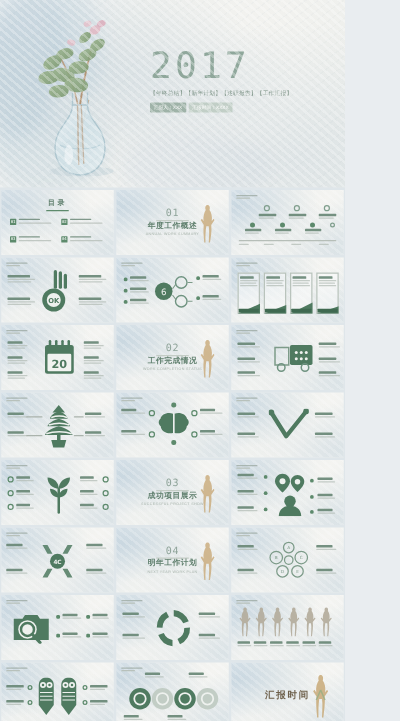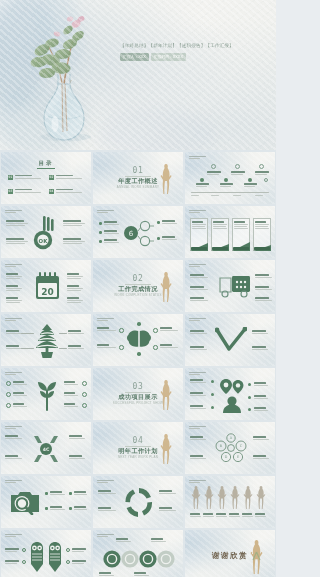--- a/index.html
+++ b/index.html
@@ -197,20 +197,21 @@
 
       <path d="M40 74 L40 64 M52 74 L52 64" stroke="#aec6cf" stroke-width="1.1" fill="none"></path>
 
       <path d="M30 106 C36 110 56 110 62 106" stroke="#b9d0d8" stroke-width=".9" fill="none" opacity=".8"></path>
       <ellipse cx="37" cy="114" rx="3.5" ry="8" fill="#ffffff" opacity=".45"></ellipse>
 
       <path d="M44 74 L45 122 M47 74 L49 121" stroke="#b08d6a" stroke-width="1.1" opacity=".55" fill="none"></path>
     </svg>
 
     <div class="cover-text">
+      <div class="cover-year">2017</div>
       <div class="cover-sub">【年终总结】【新年计划】【述职报告】【工作汇报】</div>
       <div class="cover-meta">
         <span>汇报人：XXX</span>
         <span class="pale">汇报时间：XXXX</span>
       </div>
     </div>
   </div>
 
   <div class="grid">
 
@@ -1057,21 +1058,21 @@
           </div>
         <div class="stub" style="left:41px; top:42px;">
             <i class="t" style="width:12px"></i>
             <i class="s" style="width:15px"></i>
           </div>
       </div>
     </div>
 
     <div class="slide">
       <div class="sl-body">
-        <div class="thanks">谢谢欣赏</div>
+        <div class="thanks">汇报时间</div>
         <svg style="position:absolute;right:11px;top:8px;width:15px;height:38px" viewBox="0 0 15 38">
           <path d="M7.5 2 C9.2 2 9.9 4.2 9.2 6.3 C10.7 8.4 11.7 11.6 11.1 16 L12.6 13.8 L13.5 14.9 L10.7 19.2 C11.3 24.6 10.3 30 9.7 36 L8.6 36 C8.8 30.2 9.2 25.4 8.6 21.2 L6.4 21.2 C5.8 25.4 5.6 30.2 5.8 36 L4.7 36 C4.2 30 3.6 24 4.2 19.2 L1.5 14.9 L2.6 13.8 L4 16 C3.5 11.6 4.5 8.4 6 6.3 C5.2 4.2 5.9 2 7.5 2 Z" fill="#c8a978" opacity=".85"></path>
           <path d="M7.5 14 L4 22 M7.5 14 L11 22" stroke="#8fae83" stroke-width="1.2" fill="none" opacity=".7"></path>
         </svg>
       </div>
     </div>
 
   </div>
 </div>
 

